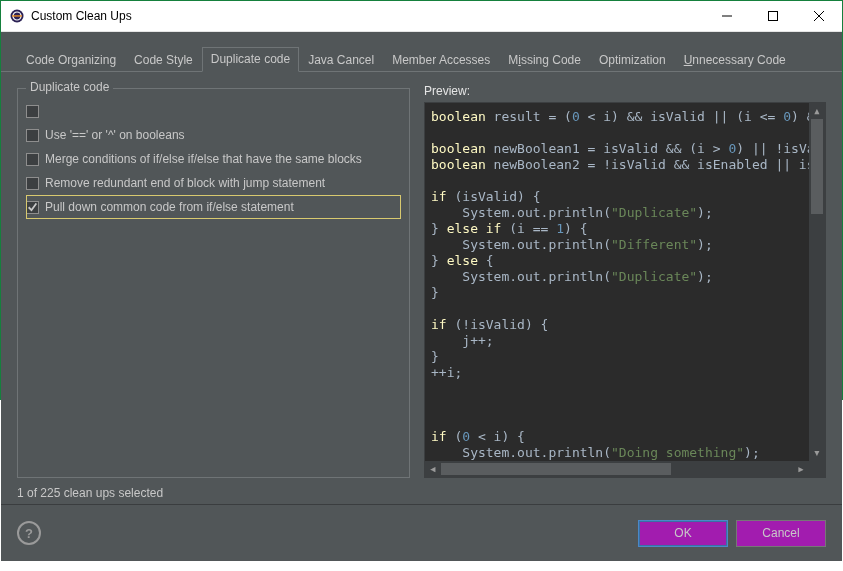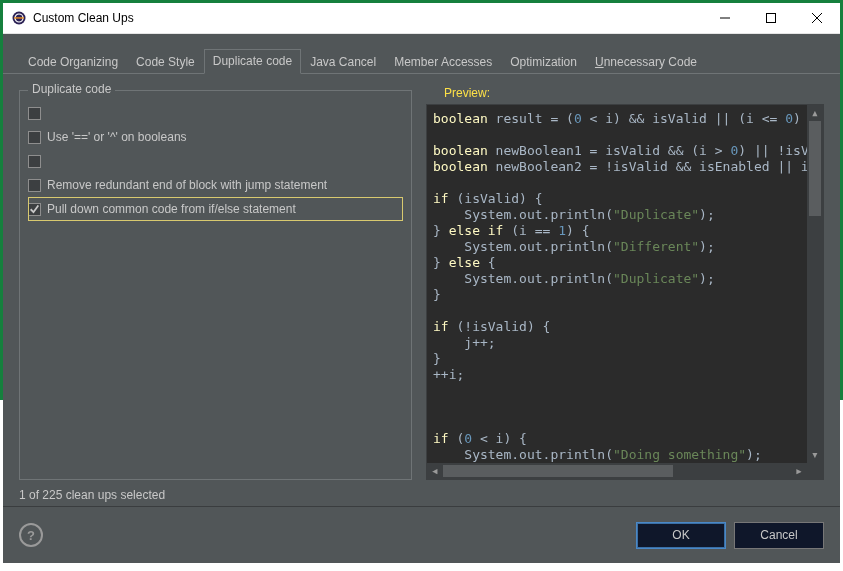--- a/index.html
+++ b/index.html
@@ -1,54 +1,54 @@
 <!DOCTYPE html>
 <html><head>
 <meta charset="utf-8">
 <style>
 html,body{margin:0;padding:0;width:843px;height:571px;font-family:"Segoe UI",Tahoma,sans-serif;font-size:12px;background:#fff;color:#d0d0d0;overflow:hidden}
-.win{width:843px;height:400px;border:3px solid #15803d;box-sizing:border-box;display:flex;flex-direction:column}
+.win{width:843px;height:400px;border:1px solid #15803d;box-sizing:border-box;display:flex;flex-direction:column}
 .titlebar{height:30px;background:#fff;color:#000;display:flex;align-items:center;border-bottom:1px solid #e5e5e5}
 .titlebar .ico{width:16px;height:16px;margin:0 6px 0 8px}
 .titlebar .title{flex:1;font-size:12px}
 .titlebar .btn{width:46px;height:30px;display:flex;align-items:center;justify-content:center}
 .titlebar svg{display:block}
 .body{flex:1;background:#515658;display:flex;flex-direction:column}
 .tabs{display:flex;align-items:flex-end;padding:14px 16px 0 16px;border-bottom:1px solid #6f7476}
 .tab{padding:4px 8px 5px 8px;color:#c8c8c8;cursor:default;border:1px solid transparent;border-bottom:none;position:relative;top:1px}
 .tab.active{background:#515658;border-color:#6f7476;border-bottom:1px solid #515658}
 .tab .mn{text-decoration:underline}
 .content{flex:1;display:flex;gap:14px;padding:10px 16px 8px 16px;min-height:0}
 .left{width:393px;display:flex;flex-direction:column}
 .right{flex:1;display:flex;flex-direction:column;min-width:0}
 .group{border:1px solid #6f7476;padding:10px 8px 8px 8px;position:relative;margin-top:6px;flex:1}
 .group .legend{position:absolute;top:-9px;left:8px;background:#515658;padding:0 4px;color:#c8c8c8}
 .opt{display:flex;align-items:center;height:24px;color:#c8c8c8}
 .opt .cb{width:13px;height:13px;border:1px solid #8e8e8e;background:#3c3f41;margin-right:6px;display:flex;align-items:center;justify-content:center;box-sizing:border-box}
 .opt .cb.checked::after{content:"";width:9px;height:9px;background:#c8c8c8;clip-path:polygon(14% 44%,0 60%,40% 100%,100% 18%,86% 4%,38% 70%)}
 .opt.sel{outline:1px solid #d8c96f;outline-offset:-1px}
-.preview-label{color:#fde047;margin:2px 0 4px 18px}
+.preview-label{color:#e5e5e5;margin:2px 0 4px 0}
 .code{flex:1;background:#2b2b2b;border:1px solid #3c3f41;font-family:Consolas,monospace;font-size:13px;line-height:16px;position:relative;overflow:hidden}
 .code pre{margin:0;padding:6px 0 0 6px;white-space:pre;color:#a9b7c6}
 .kw{color:#fef9c3}
 .str{color:#6a8759}
 .num{color:#6897bb}
 .vscroll{position:absolute;right:0;top:0;bottom:16px;width:16px;background:#3c3f41;display:flex;flex-direction:column}
 .vscroll .arrow,.hscroll .arrow{height:16px;width:16px;display:flex;align-items:center;justify-content:center;color:#9a9a9a}
 .vscroll .track{flex:1;position:relative}
 .vscroll .thumb{position:absolute;left:2px;right:2px;top:0;height:95px;background:#5a5d5f}
 .hscroll{position:absolute;left:0;right:16px;bottom:0;height:16px;background:#3c3f41;display:flex}
 .hscroll .track{flex:1;position:relative}
 .hscroll .thumb{position:absolute;top:2px;bottom:2px;left:0;width:230px;background:#5a5d5f}
 .corner{position:absolute;right:0;bottom:0;width:16px;height:16px;background:#3c3f41}
 .status{padding:0 16px 4px 16px;color:#c8c8c8;font-size:12px}
 .footer{height:56px;border-top:1px solid #3a3d3f;display:flex;align-items:center;padding:0 16px}
 .help{width:20px;height:20px;border:2px solid #9a9a9a;border-radius:50%;color:#9a9a9a;display:flex;align-items:center;justify-content:center;font-weight:bold;font-size:13px}
 .footer .sp{flex:1}
-.btnf{width:88px;height:25px;background:#0f172a;color:#c8c8c8;border:1px solid #777;margin-left:8px;display:flex;align-items:center;justify-content:center;cursor:default}
+.btnf{width:88px;height:25px;background:#a21caf;color:#c8c8c8;border:1px solid #777;margin-left:8px;display:flex;align-items:center;justify-content:center;cursor:default}
 .btnf.primary{border:1px solid #4a88c7;box-shadow:inset 0 0 0 1px #3a6fa5}
 </style>
 </head>
 <body>
 
 <div class="win">
   <div class="titlebar">
     <svg class="ico" viewBox="0 0 16 16">
         <circle cx="8" cy="8" r="6.5" fill="#2c2255"></circle>
         <circle cx="8" cy="8" r="4" fill="none" stroke="#fff" stroke-width="1.2"></circle>
@@ -73,38 +73,40 @@
       </div>
   </div>
 
   <div class="body">
     <div class="tabs" id="tabs">
         <div class="tab">Code Organizing</div>
         <div class="tab">Code Style</div>
         <div class="tab active">Duplicate code</div>
         <div class="tab">Java Cancel</div>
         <div class="tab">Member Accesses</div>
+        <div class="tab"><span>M</span><span class="mn">i</span><span>ssing Code</span></div>
         <div class="tab">Optimization</div>
         <div class="tab"><span></span><span class="mn">U</span><span>nnecessary Code</span></div>
       </div>
 
     <div class="content">
       <div class="left">
         <div class="group">
           <div class="legend">Duplicate code</div>
           <div id="opts">
               <div class="opt">
                 <span class="cb"></span>
               </div>
               <div class="opt">
                 <span class="cb"></span>
                 <span><span>Use '==' or '^' on boo</span><span class="mn">l</span><span>eans</span></span>
               </div>
               <div class="opt">
                 <span class="cb"></span>
+                <span><span>Merge </span><span class="mn">c</span><span>onditions of if/else if/else that have the same blocks</span></span>
               </div>
               <div class="opt">
                 <span class="cb"></span>
                 <span><span>Remove redundant end of block with </span><span class="mn">j</span><span>ump statement</span></span>
               </div>
               <div class="opt sel">
                 <span class="cb checked"></span>
                 <span><span></span><span class="mn">P</span><span>ull down common code from if/else statement</span></span>
               </div>
             </div>

